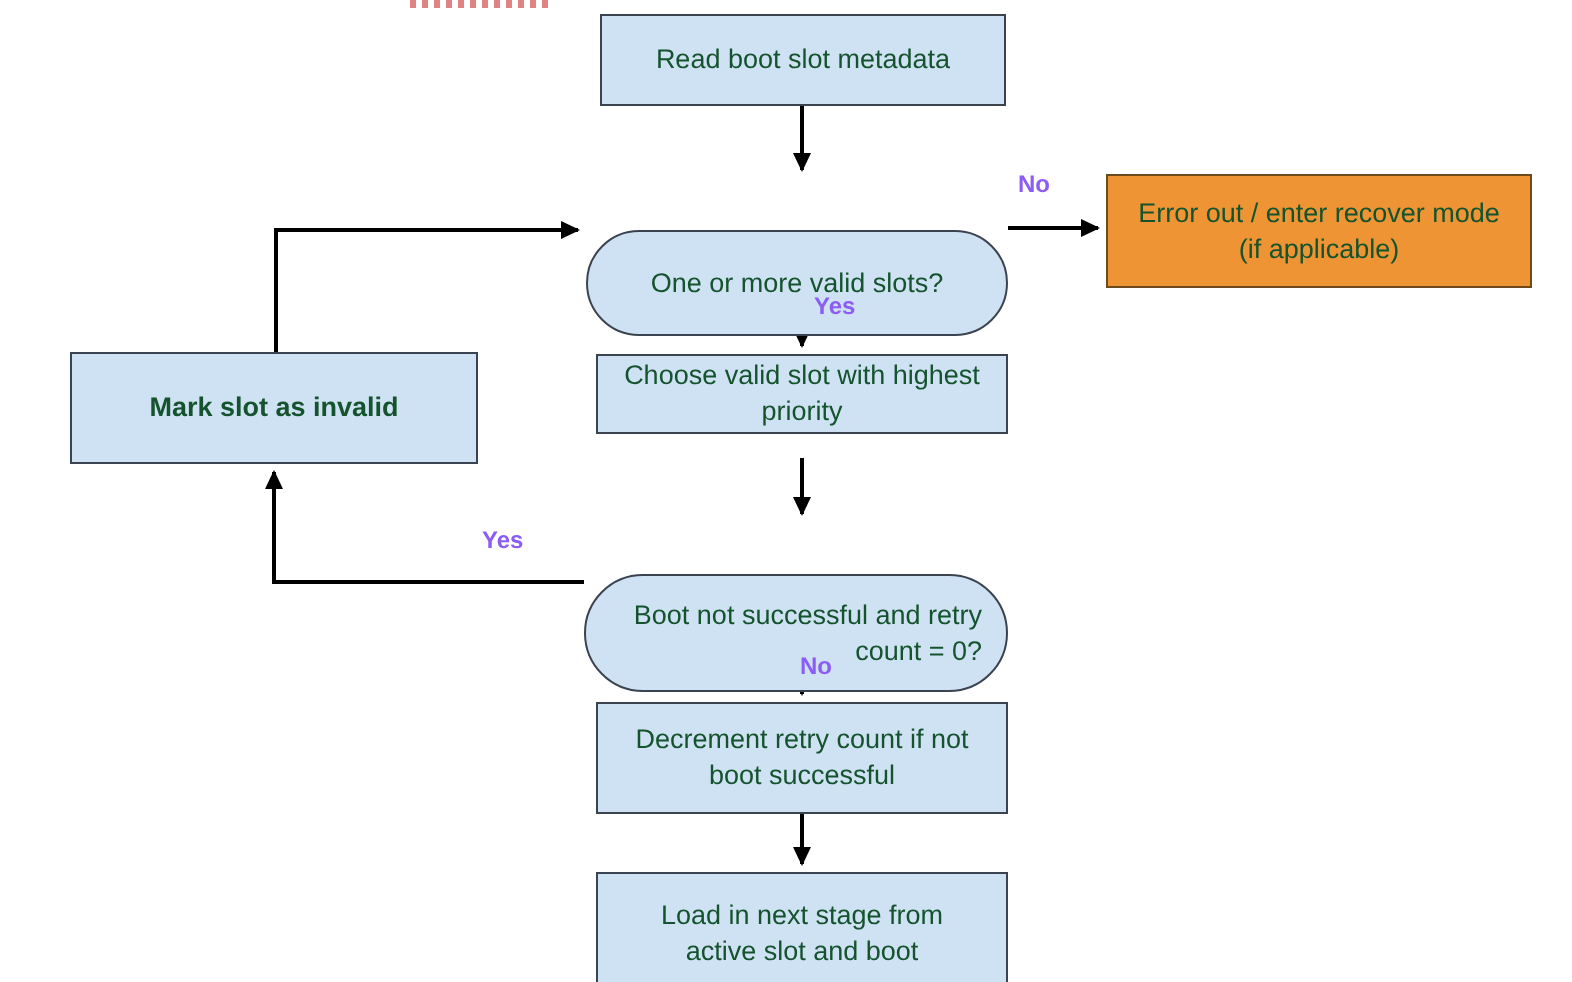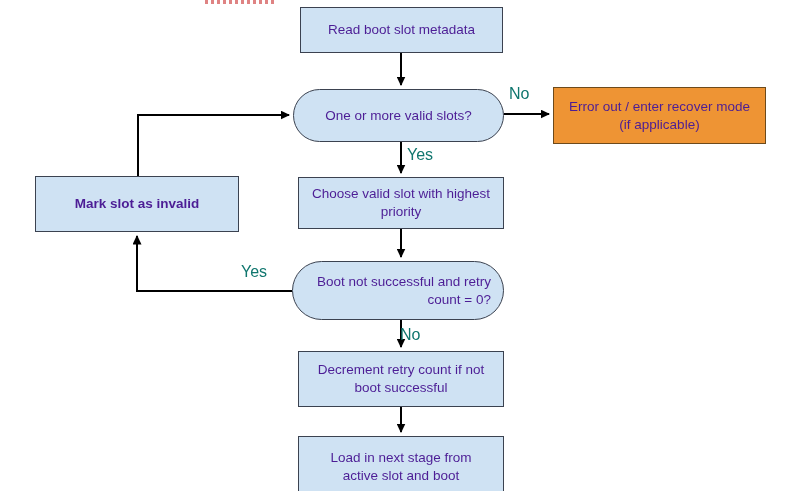--- a/index.html
+++ b/index.html
@@ -3,26 +3,26 @@
 <meta charset="utf-8">
 <style>
   html,body{margin:0;padding:0;}
   .canvas{
     position:relative;width:786px;height:491px;background:#ffffff;
     font-family:"Liberation Sans",sans-serif;overflow:hidden;
   }
   .node{
     position:absolute;display:flex;align-items:center;justify-content:center;
     text-align:center;background:#cfe2f3;border:1.6px solid #3b4250;
-    color:#4c1d95;font-size:13.5px;line-height:1.3;padding:2px 12px;
+    color:#14532d;font-size:13.5px;line-height:1.3;padding:2px 12px;
     box-sizing:border-box;
   }
-  .stadium{border-radius:30px;}
+  .stadium{border-radius:30px;margin-top:26px;}
   .error{background:#ee9434;border-color:#6d4a1b;}
-  .edge-label{position:absolute;font-size:16px;color:#0f766e;}
+  .edge-label{position:absolute;font-size:12px;color:#8b5cf6;font-weight:bold;}
   .arrows{position:absolute;left:0;top:0;pointer-events:none;}
   .artifact{
     position:absolute;left:205px;top:0;width:72px;height:4px;
     background:repeating-linear-gradient(90deg,#d96d6d 0 3px,transparent 3px 6px);
     opacity:.85;
   }
 </style>
 </head>
 <body>
 
@@ -45,21 +45,21 @@
     <path d="M138 176 L138 115 L289 115" stroke="#000" stroke-width="2" fill="none" marker-end="url(#ah)"></path>
     <path d="M292 291 L137 291 L137 236" stroke="#000" stroke-width="2" fill="none" marker-end="url(#ah)"></path>
   </svg>
 
   <div class="node" style="left:300px;top:7px;width:203px;height:46px;">Read boot slot metadata</div>
 
   <div class="node stadium" style="left:293px;top:89px;width:211px;height:53px;">One or more valid slots?</div>
 
   <div class="node error" style="left:553px;top:87px;width:213px;height:57px;">Error out / enter recover mode (if applicable)</div>
 
-  <div class="node" style="left:298px;top:177px;width:206px;height:52px;">Choose valid slot with highest priority</div>
+  <div class="node" style="left:298px;top:177px;width:206px;height:40px;">Choose valid slot with highest priority</div>
 
   <div class="node" style="left:35px;top:176px;width:204px;height:56px;font-weight:bold;">Mark slot as invalid</div>
 
   <div class="node stadium" style="left:292px;top:261px;width:212px;height:59px;text-align:right;">Boot not successful and retry count = 0?</div>
 
   <div class="node" style="left:298px;top:351px;width:206px;height:56px;">Decrement retry count if not boot successful</div>
 
   <div class="node" style="left:298px;top:436px;width:206px;height:62px;">Load in next stage from active slot and boot</div>
 
   <span class="edge-label" style="left:509px;top:85px;">No</span>

